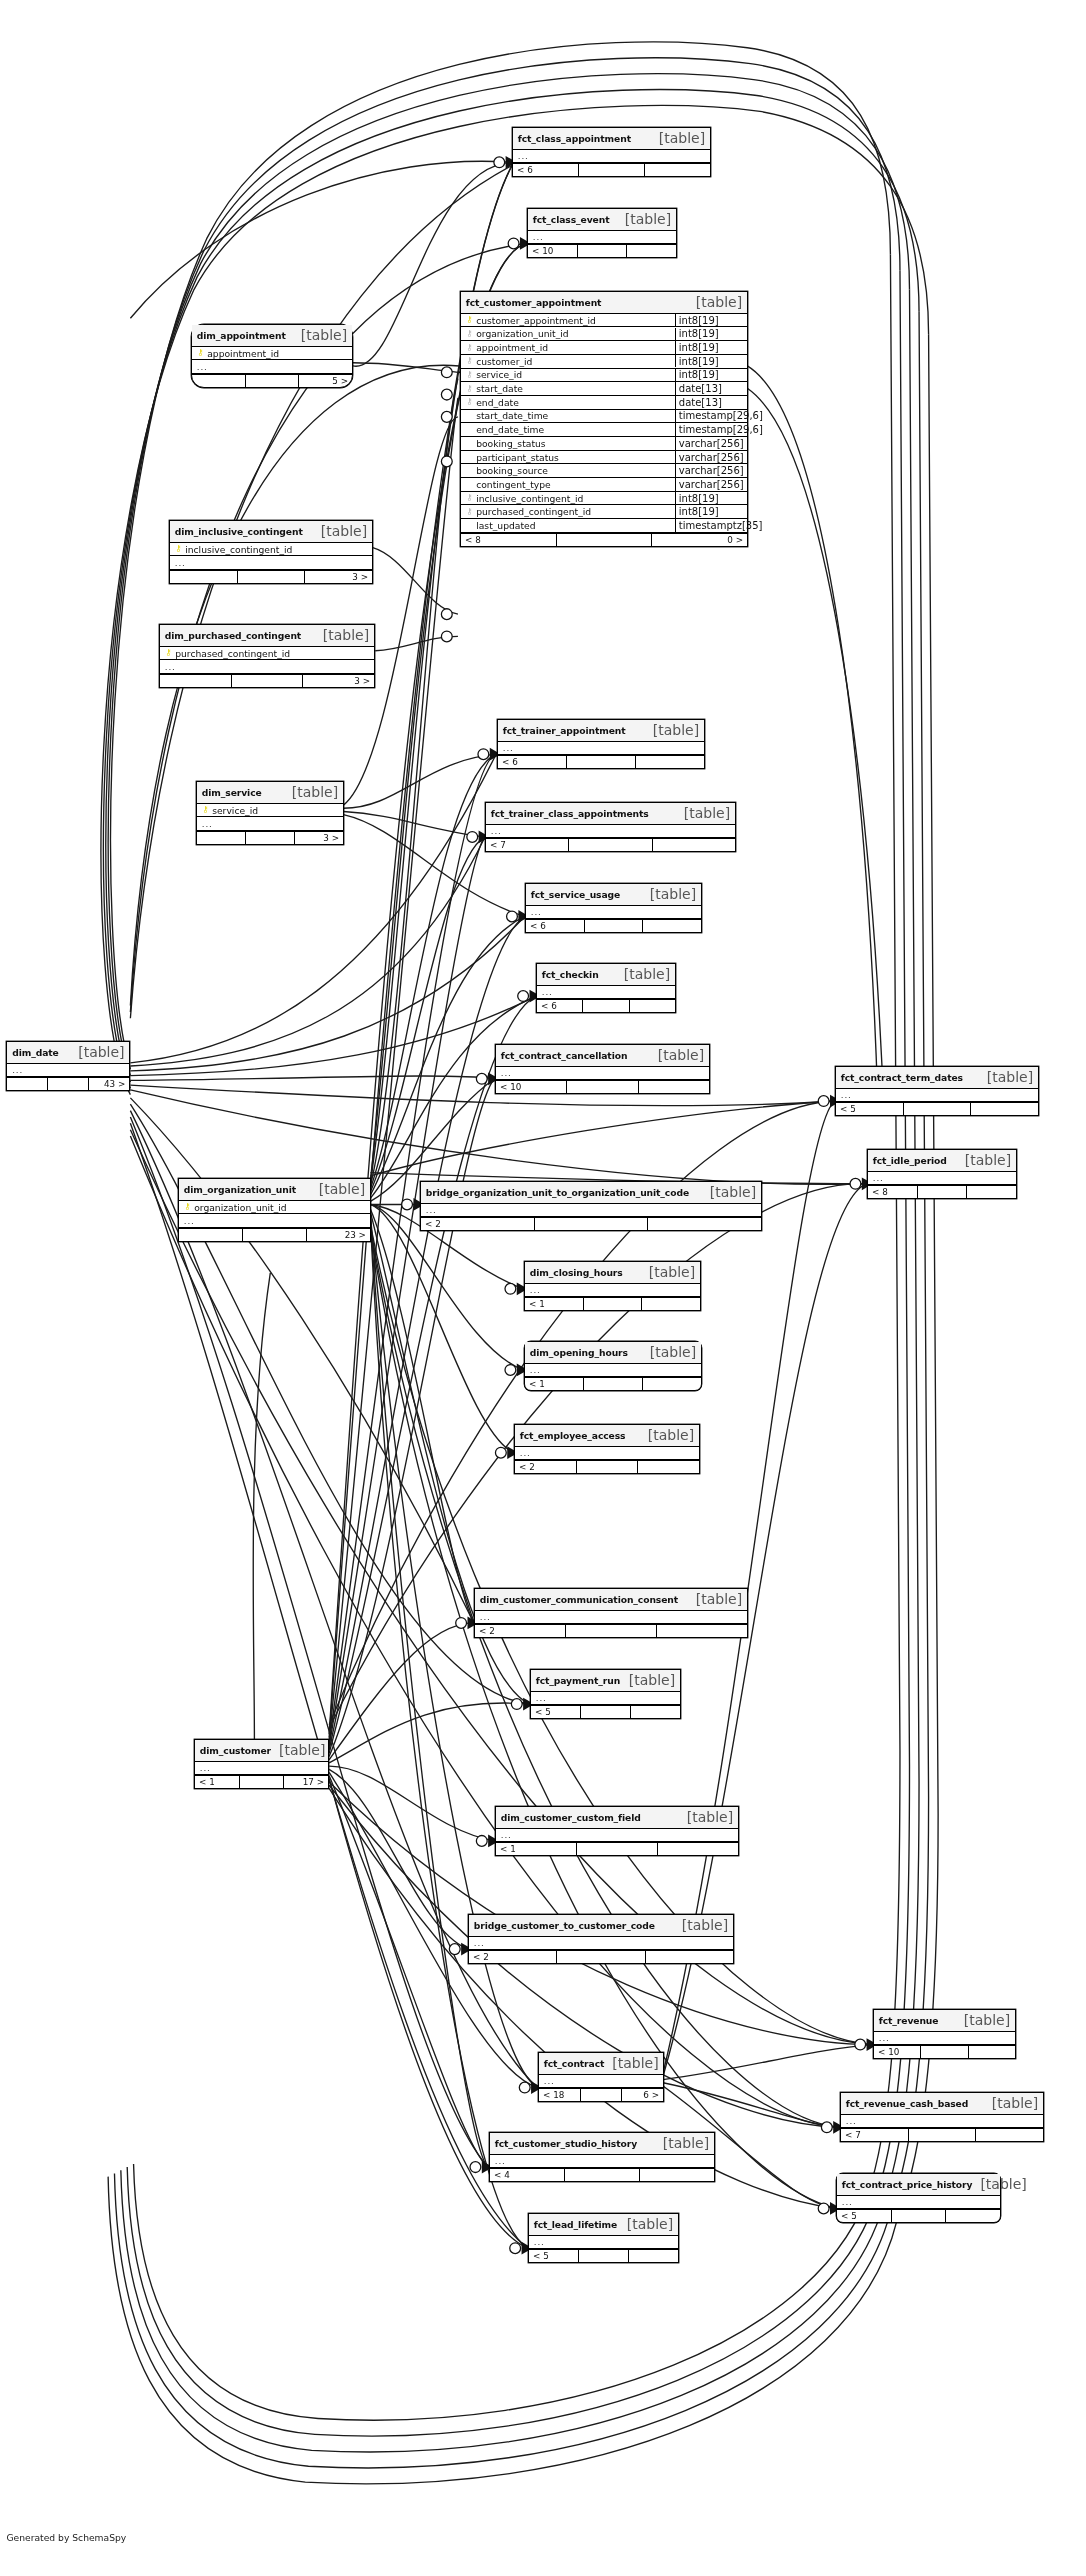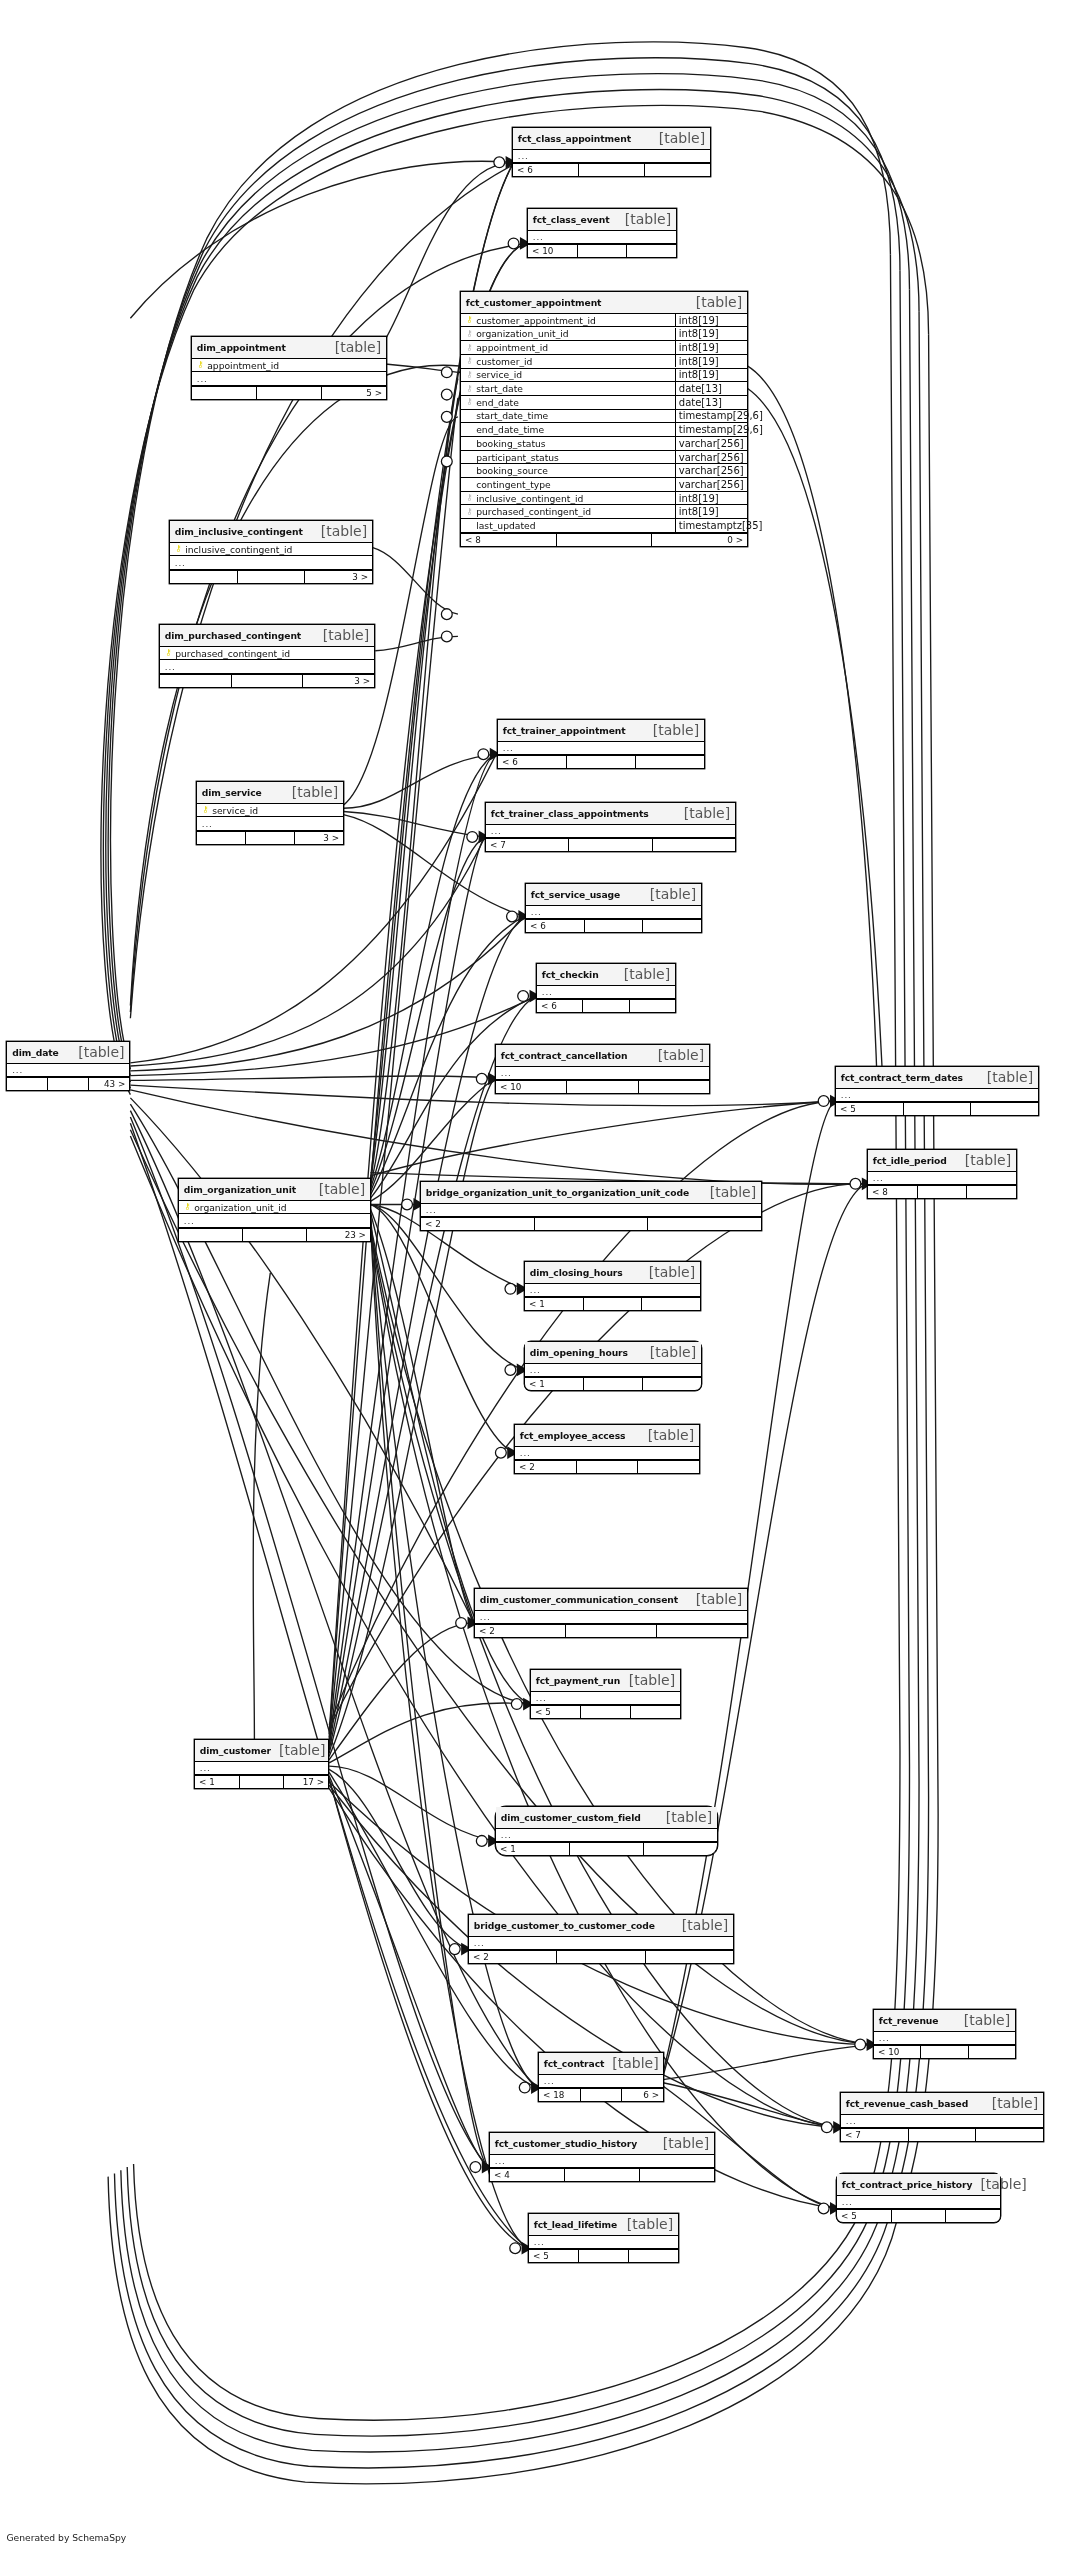--- a/index.html
+++ b/index.html
@@ -343,21 +343,21 @@
             <span>last_updated</span>
           </div>
           <div class="ctype">timestamptz[35]</div>
         </div>
         <div class="foot">
           <div class="fl">&lt; 8</div>
           <div class="fm"></div>
           <div class="fr">0 &gt;</div>
         </div>
       </div>
-      <div class="tbl" style="left: 191px; top: 336px; width: 196px;">
+      <div class="tbl" style="left: 191px; top: 324px; width: 162px; border-radius: 13px;">
         <div class="thead">
           <span class="tname">dim_appointment</span>
           <span class="ttype">[table]</span>
         </div>
         <div class="crow">
           <div class="cname">
             <span class="keyslot kpri">⚷</span>
             <span>appointment_id</span>
           </div>
         </div>
@@ -653,21 +653,21 @@
         </div>
         <div class="crow">
           <div class="ellip">...</div>
         </div>
         <div class="foot">
           <div class="fl">&lt; 1</div>
           <div class="fm"></div>
           <div class="fr">17 &gt;</div>
         </div>
       </div>
-      <div class="tbl" style="left: 495px; top: 1806px; width: 223px; border-radius: 11px;">
+      <div class="tbl" style="left: 495px; top: 1806px; width: 244px;">
         <div class="thead">
           <span class="tname">dim_customer_custom_field</span>
           <span class="ttype">[table]</span>
         </div>
         <div class="crow">
           <div class="ellip">...</div>
         </div>
         <div class="foot">
           <div class="fl">&lt; 1</div>
           <div class="fm"></div>

